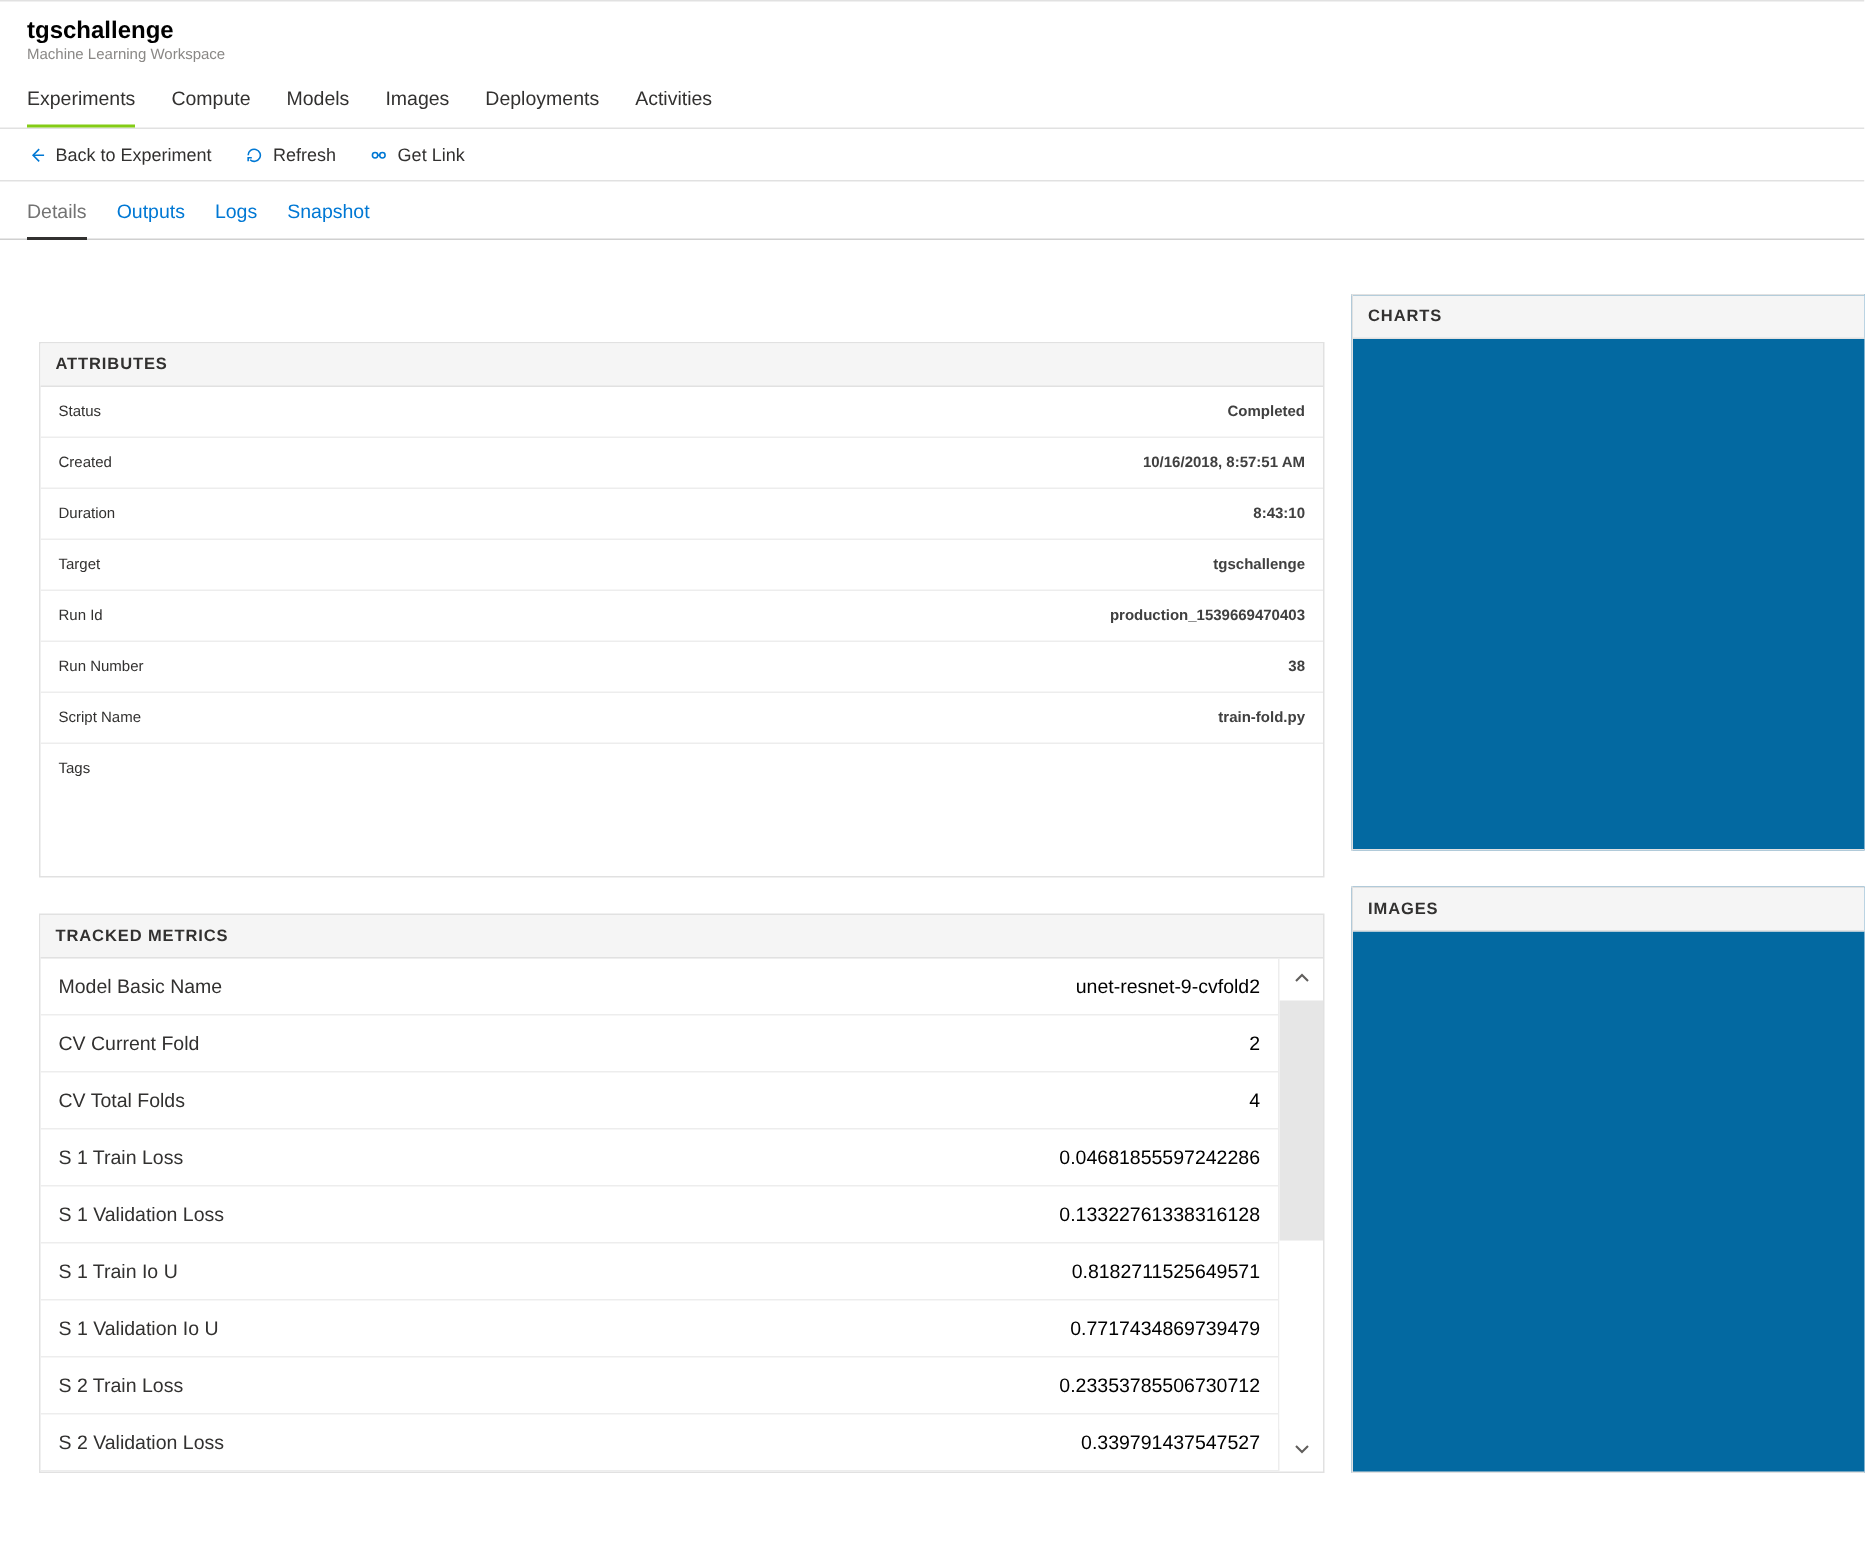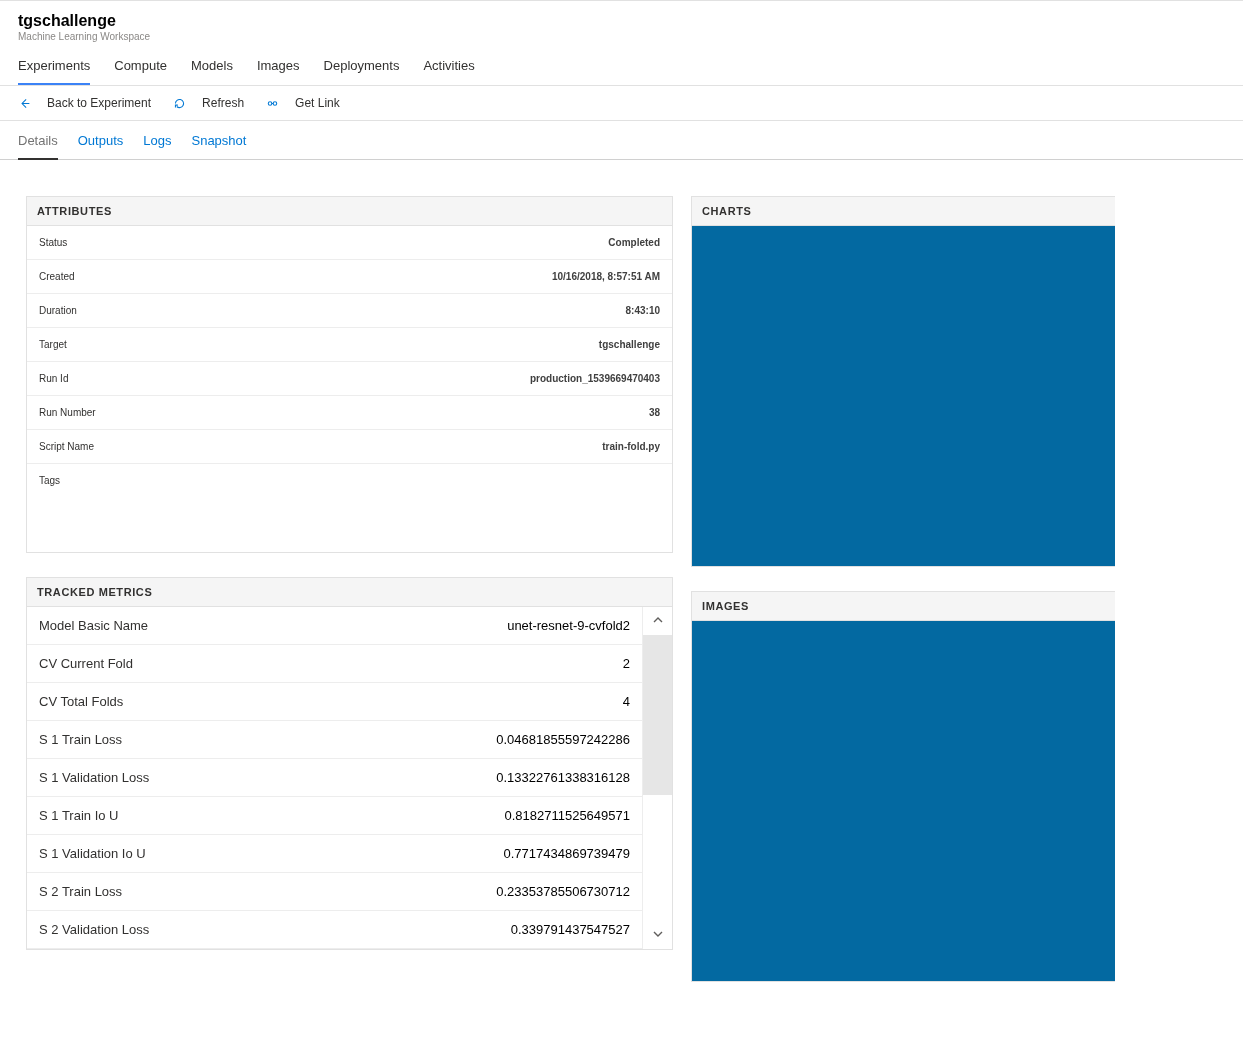--- a/index.html
+++ b/index.html
@@ -34,34 +34,34 @@
     margin-top: 10px;
   }
   .top-tab {
     font-size: 13px;
     color: #323130;
     padding: 6px 0 10px 0;
     cursor: pointer;
     border-bottom: 2px solid transparent;
   }
   .top-tab.active {
-    border-bottom: 2px solid #3b82f6;
+    border-bottom: 2px solid #84cc16;
   }
   .toolbar {
     display: flex;
     align-items: center;
     gap: 22px;
     padding: 10px 18px;
     border-bottom: 1px solid #e1e1e1;
     font-size: 12px;
   }
   .toolbar-btn {
     display: inline-flex;
     align-items: center;
-    gap: 16px;
+    gap: 6px;
     cursor: pointer;
     color: #323130;
   }
   .toolbar-btn .ico {
     color: #0078d4;
     display: inline-flex;
     align-items: center;
     font-size: 13px;
   }
   .toolbar-btn .ico svg { width: 13px; height: 13px; }
@@ -80,21 +80,21 @@
   .sub-tab.active {
     color: #737373;
     border-bottom: 2px solid #323130;
     margin-bottom: -1px;
   }
   .content {
     display: flex;
     gap: 18px;
     padding: 36px 0 30px 26px;
   }
-  .left-col { width: 647px; flex-shrink: 0; }
+  .left-col { width: 857px; flex-shrink: 0; margin-top: 32px; }
   .right-col { width: 424px; flex-shrink: 0; }
   .panel {
     border: 1px solid #e1e1e1;
     margin-bottom: 24px;
     background: #fff;
   }
   .panel-header {
     background: #f5f5f5;
     padding: 8px 10px;
     font-size: 11px;

